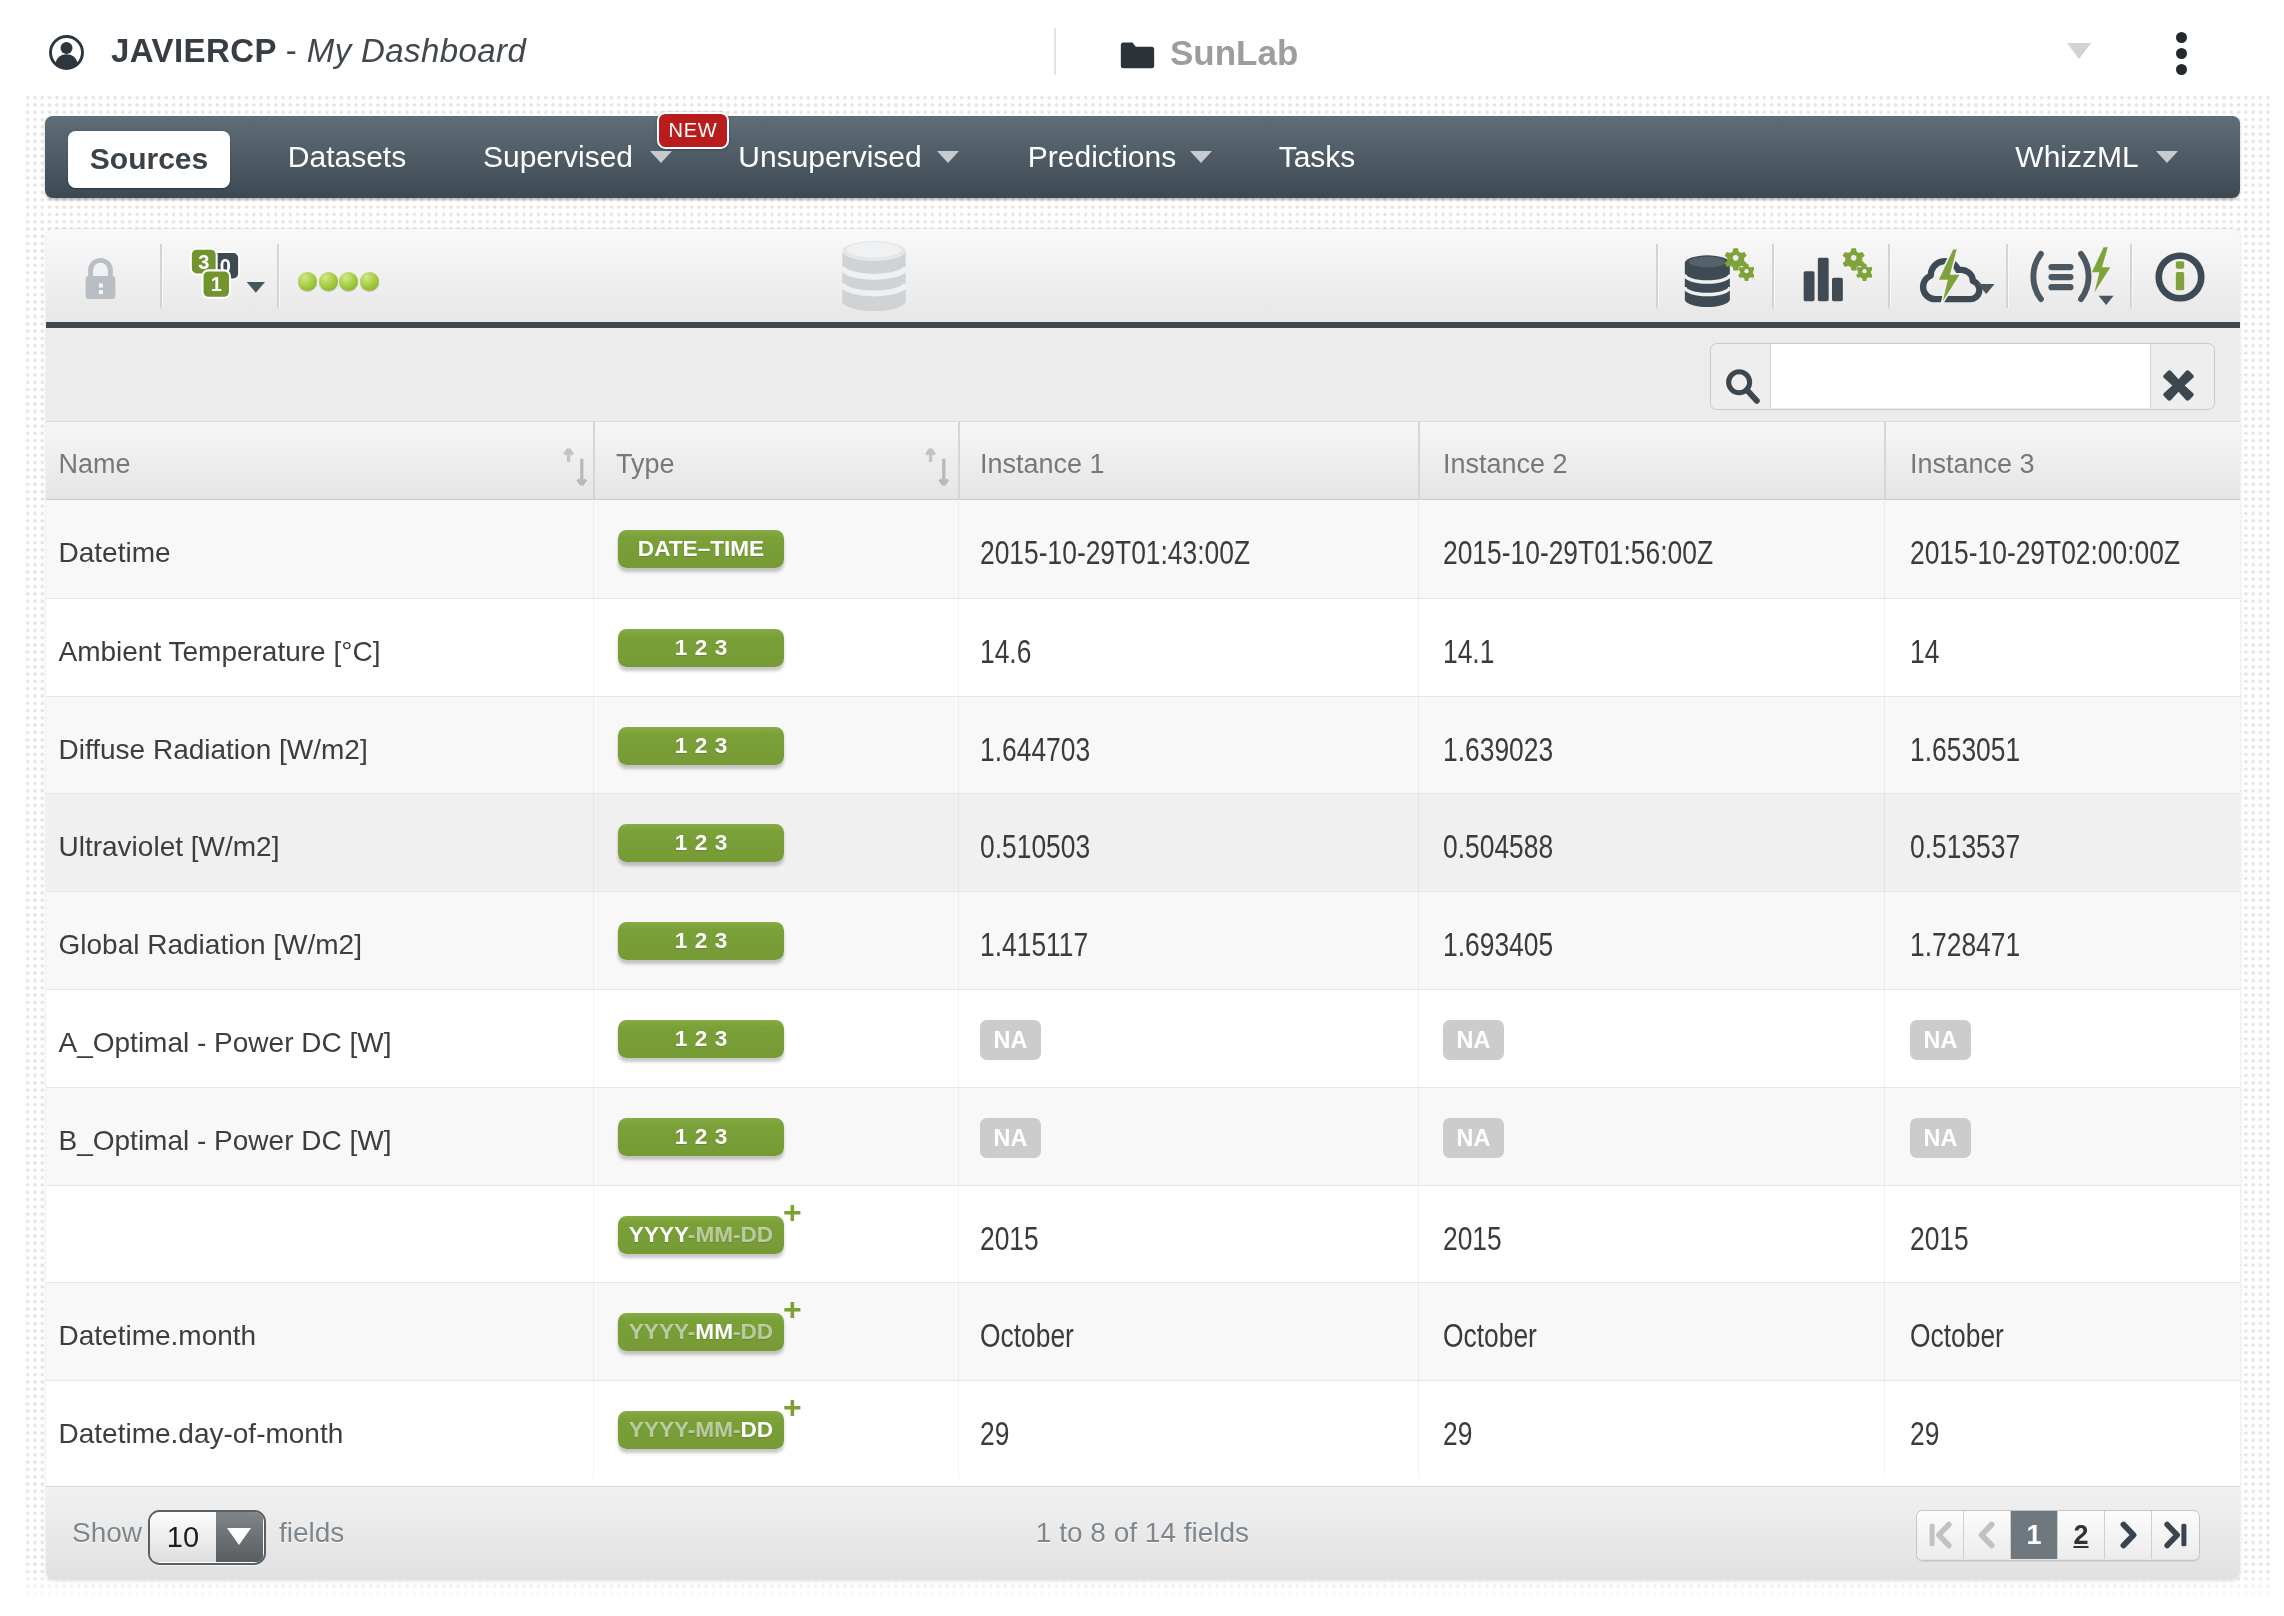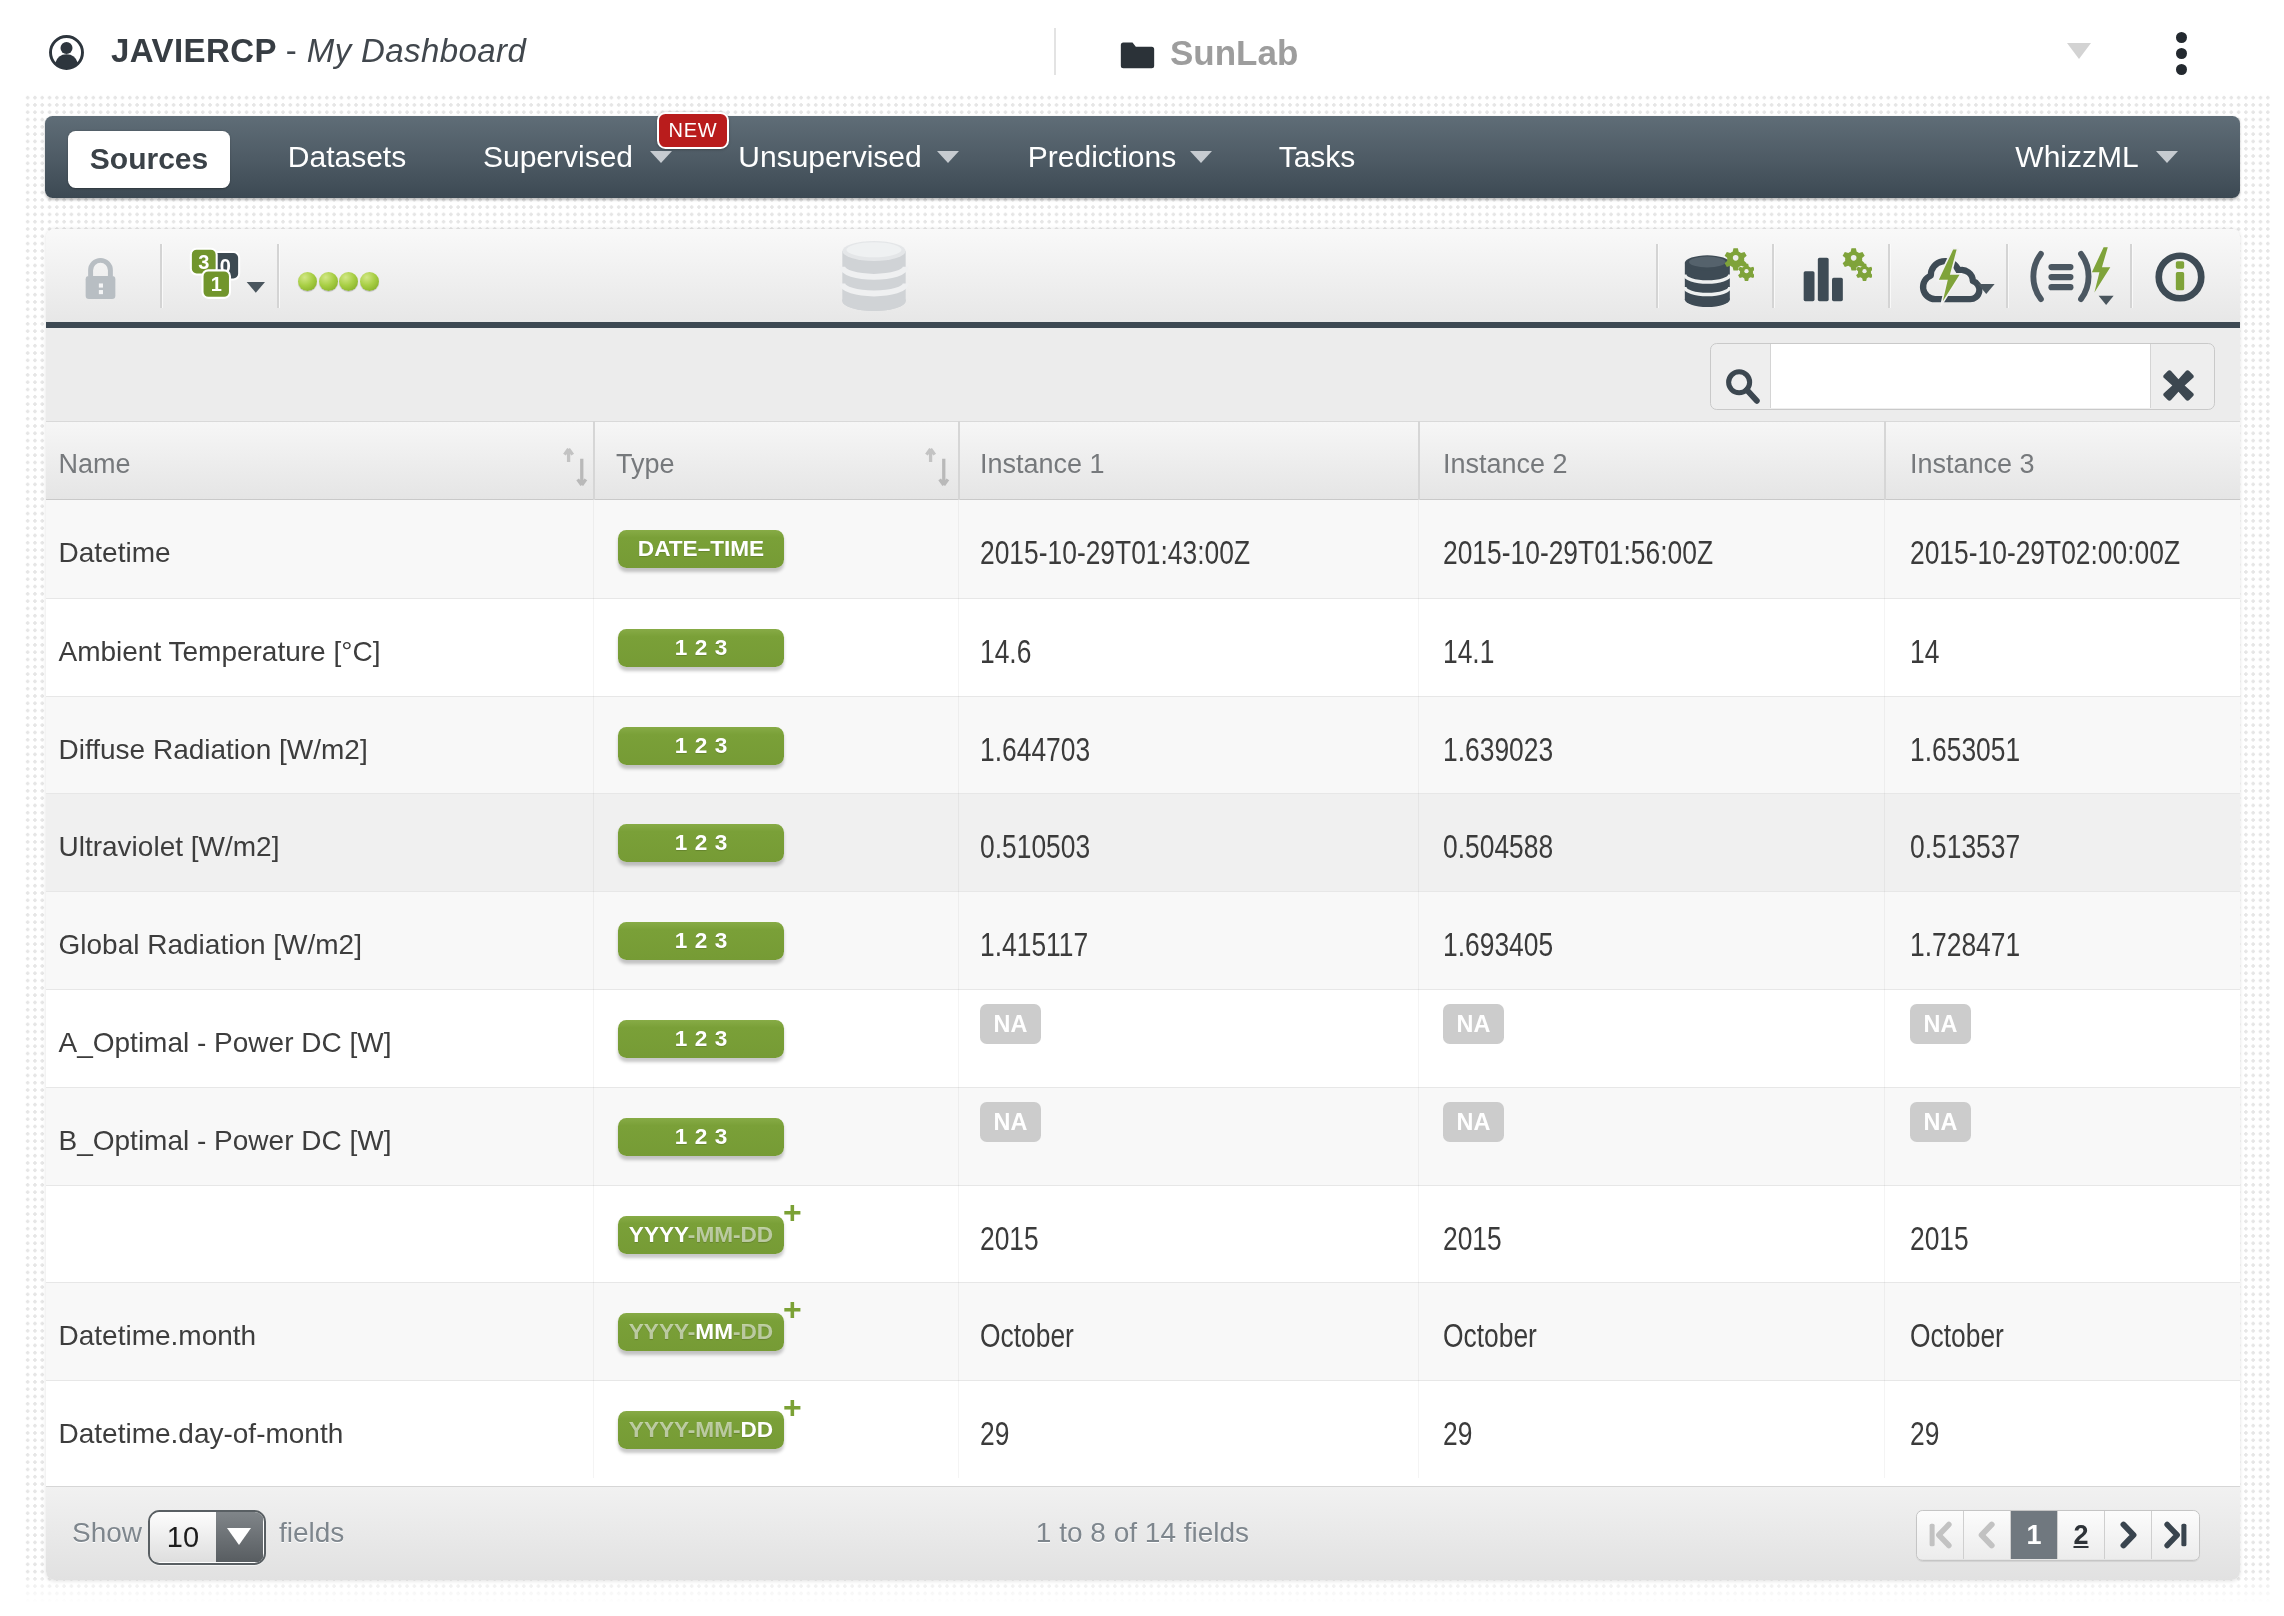--- a/index.html
+++ b/index.html
@@ -49,21 +49,21 @@
 .cval{top:0;height:98px;line-height:106px;font-size:33px;color:#3b3b3b;white-space:nowrap;transform:scaleX(.8);transform-origin:0 50%}
 .vsep{top:271px;width:0.8px;height:978px;background:rgba(0,0,0,.045)}
 
 .badge{left:572px;top:30px;width:166px;height:38px;border-radius:8.4px;color:#fff;font-weight:bold;font-size:22.6px;
  text-align:center;line-height:38px;background:linear-gradient(#87ab46,#7aa038 20%,#769b35);
  box-shadow:0 3.3px 3.3px rgba(0,0,0,.22);text-shadow:0 0.8px 0.8px rgba(0,0,0,.15)}
 .b123{letter-spacing:7.5px;text-indent:7.5px}
 .bymd{letter-spacing:0}
 .bymd .dim{color:rgba(255,255,255,.55)}
 .bplus{left:737px;top:10px;font-size:32px;font-weight:bold;color:#7ba135;line-height:32px}
-.nab{top:14px;width:61px;height:40px;border-radius:6.7px;background:#ccc;color:#fff;font-weight:bold;font-size:23.4px;
+.nab{top:30px;width:61px;height:40px;border-radius:6.7px;background:#ccc;color:#fff;font-weight:bold;font-size:23.4px;
  text-align:center;line-height:40px}
 
 .tfoot{left:0;top:1257px;width:2194px;height:94px;background:linear-gradient(#f1f1f1,#e1e1e1);
  border-top:0.8px solid #d6d6d6;border-radius:0 0 8.4px 8.4px;}
 .ftext{font-size:28px;color:#7e868d;text-shadow:0 0.8px 0 #fff}
 .fsel{left:102px;top:1281px;width:118px;height:55px;border:2.5px solid #595f63;border-radius:11.7px;overflow:hidden;background:#fff;box-shadow:0 0.8px 0 rgba(255,255,255,.8)}
 .fsel .w{left:0;top:0;width:66px;height:50px;background:linear-gradient(#fdfdfd,#dedede);font-size:29px;color:#1c1c1c;text-align:center;line-height:50px}
 .fsel .d{left:66px;top:0;width:47px;height:50px;background:linear-gradient(#808589,#585d61)}
 .fsel .tri{left:11px;top:16px;width:0;height:0;border-left:12.5px solid transparent;border-right:12.5px solid transparent;border-top:17.6px solid #fff}
 .pgroup{left:1870px;top:1281px;height:51px;border:1.7px solid #c5c5c5;border-radius:6.7px;overflow:hidden;display:flex;box-shadow:0 0.8px 0.8px rgba(0,0,0,.08)}

